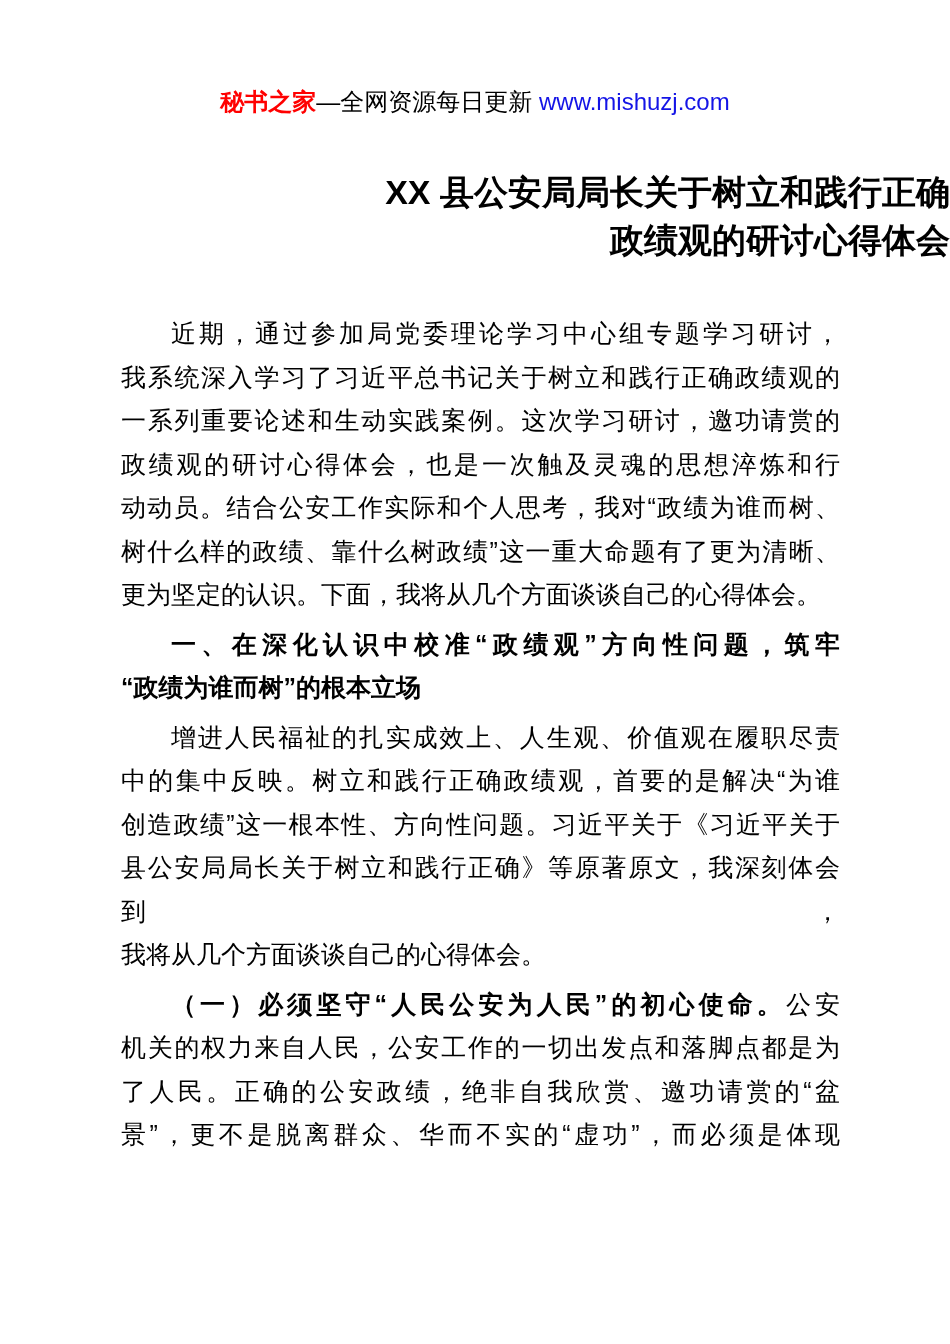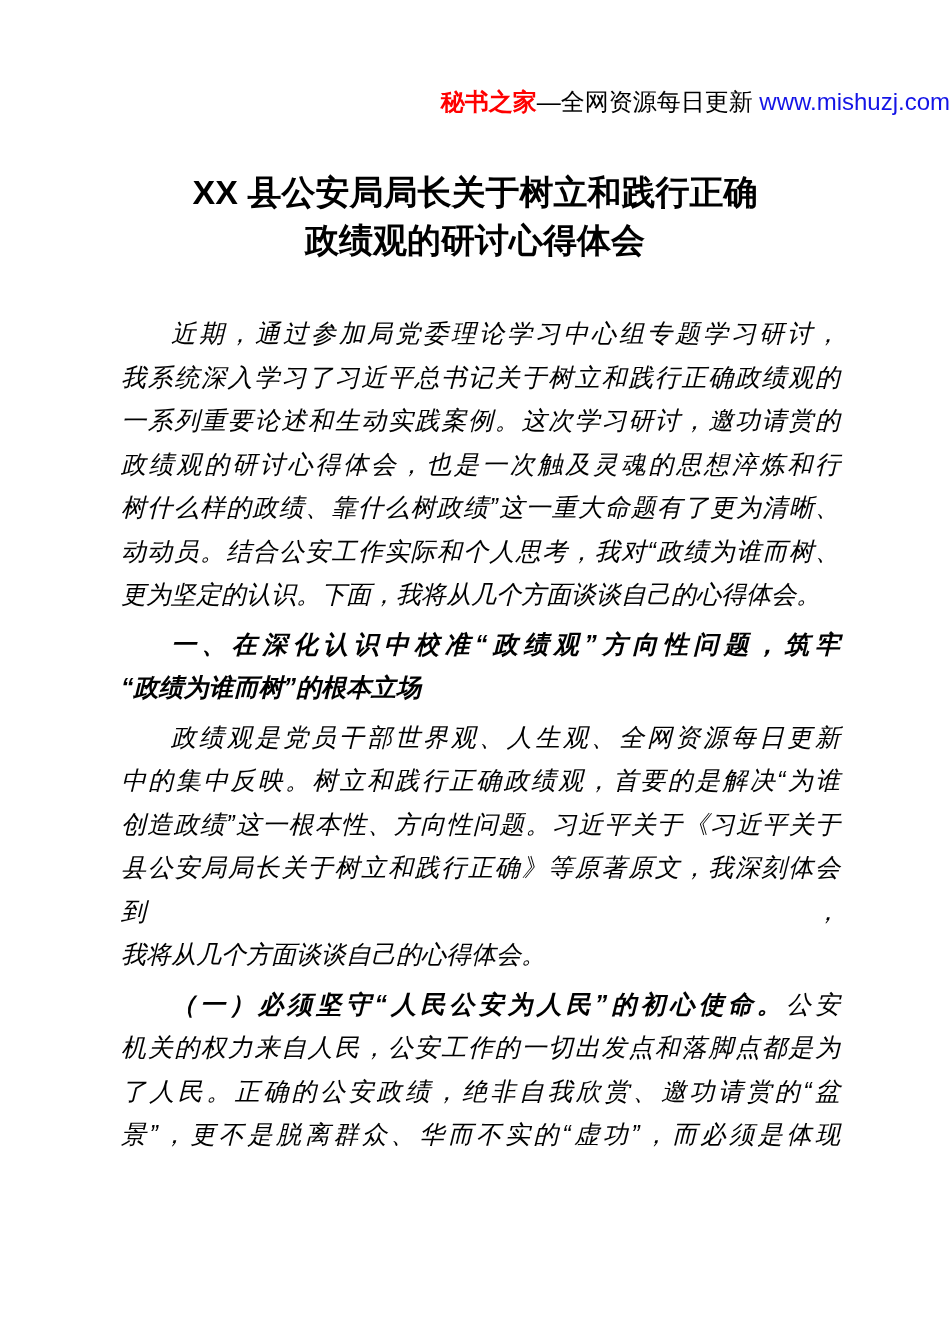--- a/index.html
+++ b/index.html
@@ -7,40 +7,39 @@
     position: relative;
     width: 950px;
     height: 1344px;
     background: #ffffff;
     overflow: hidden;
     font-family: "Liberation Sans", sans-serif;
     color: #000000;
   }
   .site-header {
     padding-top: 86px;
-    text-align: right;
+    text-align: center;
     font-size: 24px;
     line-height: 32px;
     white-space: pre-wrap;
   }
   .site-header .brand { color: var(--brand-color, #ff0000); font-weight: bold; }
   .site-header .tagline { color: #000000; }
   .site-header .url { color: var(--url-color, #1414e6); }
   .doc-title {
     margin: 50px 0 0 0;
-    text-align: center;
+    text-align: right;
     font-size: 34px;
     line-height: 48px;
     font-weight: bold;
   }
   .content {
     margin: 48px 110px 0 121px;
     font-size: 25px;
     line-height: 43.5px;
-    font-style: italic;
   }
   .para { margin: 0 0 6px 0; }
   .para.bold { font-weight: bold; }
   .line {
     text-align: justify;
     text-align-last: justify;
   }
   .line.last { text-align-last: left; }
   .line.first { text-indent: 2em; }
   .b { font-weight: bold; }
@@ -56,30 +55,30 @@
     <div>XX 县公安局局长关于树立和践行正确</div>
     <div>政绩观的研讨心得体会</div>
   </h1>
 
   <div class="content">
       <div class="para">
         <div class="line first"><span>近期，通过参加局党委理论学习中心组专题学习研讨，</span></div>
         <div class="line"><span>我系统深入学习了习近平总书记关于树立和践行正确政绩观的</span></div>
         <div class="line"><span>一系列重要论述和生动实践案例。这次学习研讨，邀功请赏的</span></div>
         <div class="line"><span>政绩观的研讨心得体会，也是一次触及灵魂的思想淬炼和行</span></div>
+        <div class="line"><span>动动员。结合公安工作实际和个人思考，我对“政绩为谁而树、</span></div>
         <div class="line"><span>树什么样的政绩、靠什么树政绩”这一重大命题有了更为清晰、</span></div>
-        <div class="line"><span>动动员。结合公安工作实际和个人思考，我对“政绩为谁而树、</span></div>
         <div class="line last"><span>更为坚定的认识。下面，我将从几个方面谈谈自己的心得体会。</span></div>
       </div>
       <div class="para bold">
         <div class="line first"><span>一、在深化认识中校准“政绩观”方向性问题，筑牢</span></div>
         <div class="line last"><span>“政绩为谁而树”的根本立场</span></div>
       </div>
       <div class="para">
-        <div class="line first"><span>政绩观是党员干部世界观、人生观、全网资源每日更新</span></div>
+        <div class="line first"><span>增进人民福祉的扎实成效上、人生观、价值观在履职尽责</span></div>
         <div class="line"><span>中的集中反映。树立和践行正确政绩观，首要的是解决“为谁</span></div>
         <div class="line"><span>创造政绩”这一根本性、方向性问题。习近平关于《习近平关于</span></div>
         <div class="line"><span>县公安局局长关于树立和践行正确》等原著原文，我深刻体会到，</span></div>
         <div class="line last"><span>我将从几个方面谈谈自己的心得体会。</span></div>
       </div>
       <div class="para">
         <div class="line first"><span class="b">（一）必须坚守“人民公安为人民”的初心使命。</span><span>公安</span></div>
         <div class="line"><span>机关的权力来自人民，公安工作的一切出发点和落脚点都是为</span></div>
         <div class="line"><span>了人民。正确的公安政绩，绝非自我欣赏、邀功请赏的“盆</span></div>
         <div class="line"><span>景”，更不是脱离群众、华而不实的“虚功”，而必须是体现</span></div>

